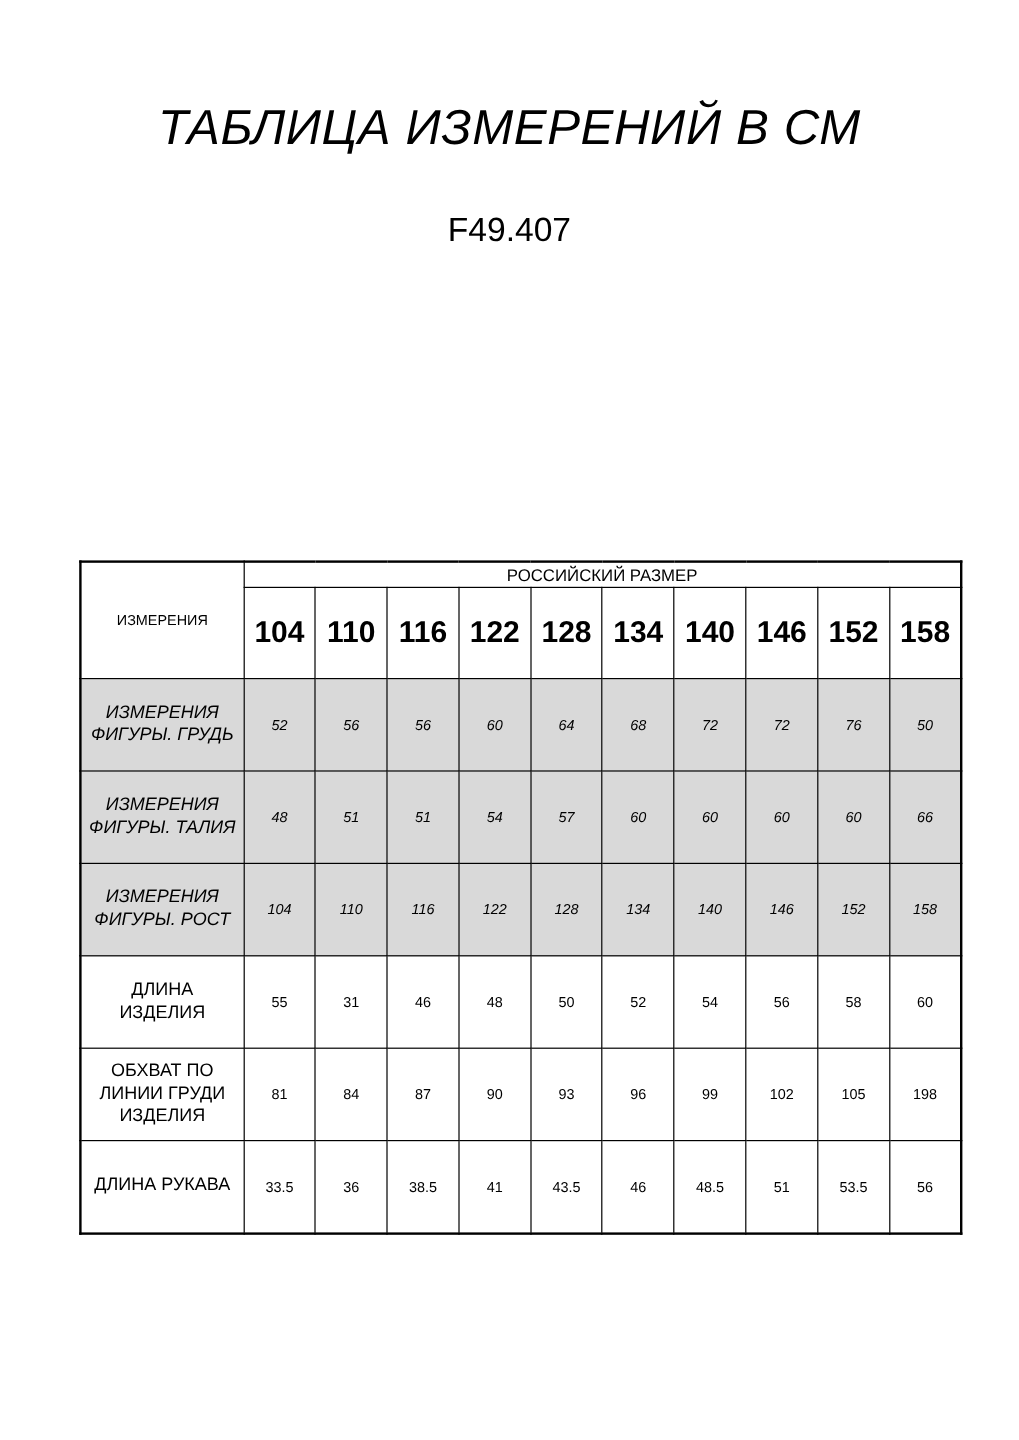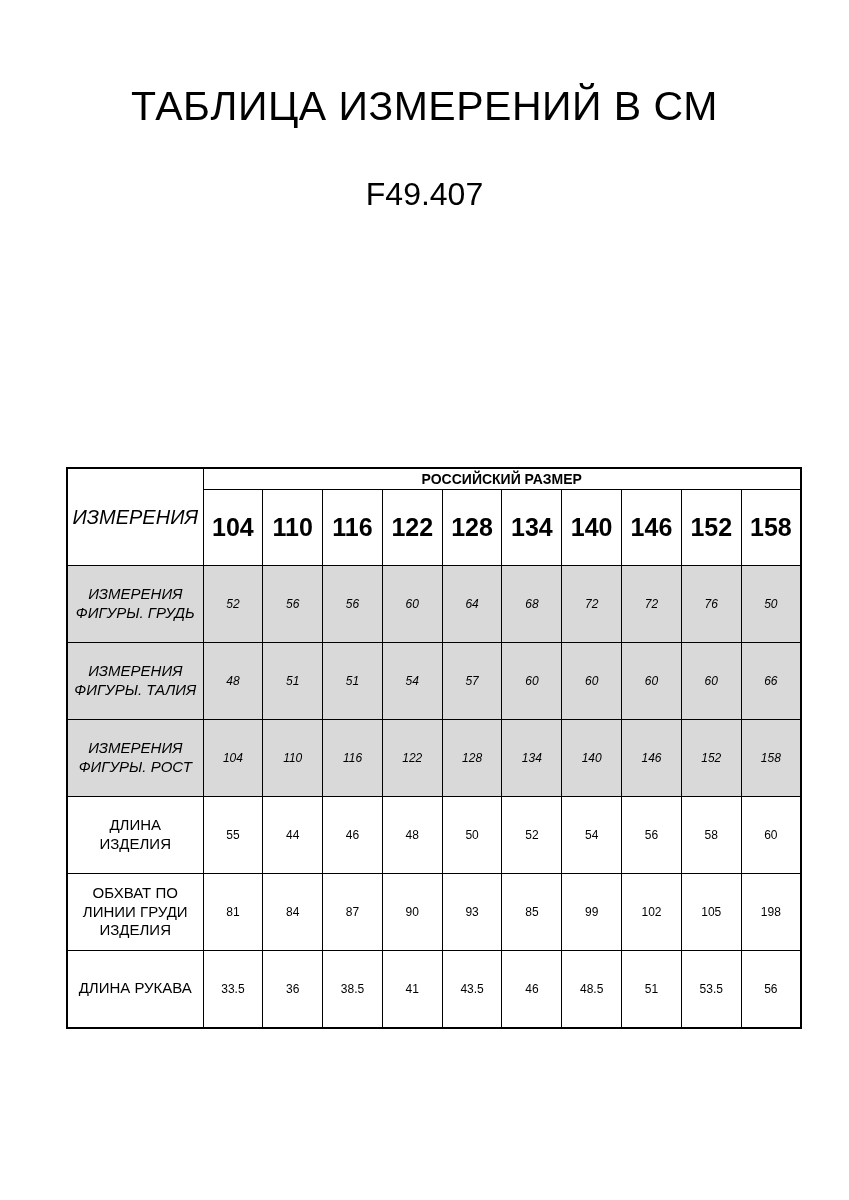--- a/index.html
+++ b/index.html
@@ -20,25 +20,26 @@
     height: 1200px;
     background: #ffffff;
   }
   .doc-title {
     margin: 84px 0 0 0;
     text-align: center;
     font-size: 41px;
     font-weight: normal;
     letter-spacing: 0.5px;
     line-height: 1.1;
+    font-style: italic;
   }
   .model-code {
     margin-top: 47px;
     text-align: center;
-    font-size: 32px;
+    font-size: 28px;
     line-height: 1.15;
   }
   .fit-note {
     margin: 27px auto 0 auto;
     width: 706px;
     text-align: center;
     font-size: 22px;
     line-height: 30px;
   }
   .table-wrap {
@@ -57,28 +58,27 @@
     border: 1px solid #000;
     text-align: center;
     vertical-align: middle;
     padding: 2px 4px;
     box-sizing: border-box;
   }
   col.label-col { width: 136px; }
   col.size-col  { width: 59.8px; }
   tr.group-row th { height: 20px; }
   .group-header-cell {
-    font-weight: bold;
+    font-weight: normal;
     font-size: 14px;
     padding: 1px 0;
   }
   .corner-header-cell {
     font-weight: normal;
-    font-size: 20px;
-    font-style: italic;
+    font-size: 12px;
   }
   tr.sizes-row { height: 76px; }
   .size-cell {
     font-size: 25px;
     font-weight: bold;
   }
   tbody tr { height: 77px; padding-left: 28px; }
   tbody tr.shaded td { background: #d9d9d9; }
   tbody tr.italic td { font-style: italic; }
   .label-cell {
@@ -169,38 +169,38 @@
             <td class="value-cell">128</td>
             <td class="value-cell">134</td>
             <td class="value-cell">140</td>
             <td class="value-cell">146</td>
             <td class="value-cell">152</td>
             <td class="value-cell">158</td>
           </tr>
           <tr>
             <td class="label-cell">ДЛИНА ИЗДЕЛИЯ</td>
             <td class="value-cell">55</td>
-            <td class="value-cell">44</td>
+            <td class="value-cell">31</td>
             <td class="value-cell">46</td>
             <td class="value-cell">48</td>
             <td class="value-cell">50</td>
             <td class="value-cell">52</td>
             <td class="value-cell">54</td>
             <td class="value-cell">56</td>
             <td class="value-cell">58</td>
             <td class="value-cell">60</td>
           </tr>
           <tr>
             <td class="label-cell">ОБХВАТ ПО ЛИНИИ ГРУДИ ИЗДЕЛИЯ</td>
             <td class="value-cell">81</td>
             <td class="value-cell">84</td>
             <td class="value-cell">87</td>
             <td class="value-cell">90</td>
             <td class="value-cell">93</td>
-            <td class="value-cell">85</td>
+            <td class="value-cell">96</td>
             <td class="value-cell">99</td>
             <td class="value-cell">102</td>
             <td class="value-cell">105</td>
             <td class="value-cell">198</td>
           </tr>
           <tr>
             <td class="label-cell">ДЛИНА РУКАВА</td>
             <td class="value-cell">33.5</td>
             <td class="value-cell">36</td>
             <td class="value-cell">38.5</td>

